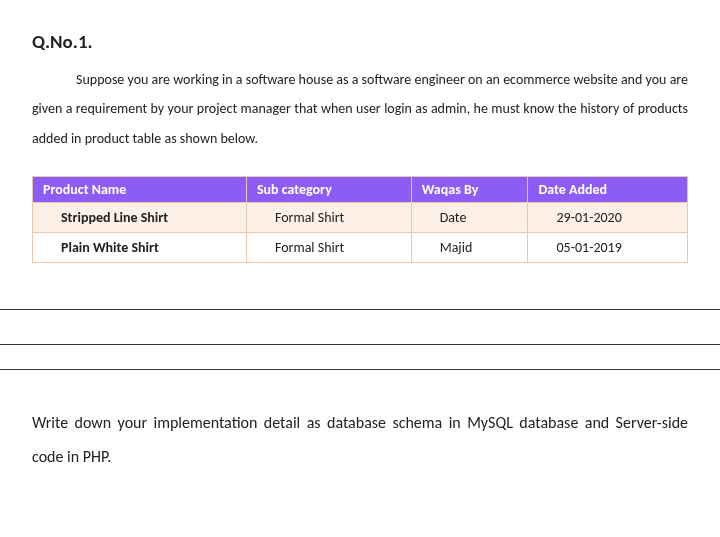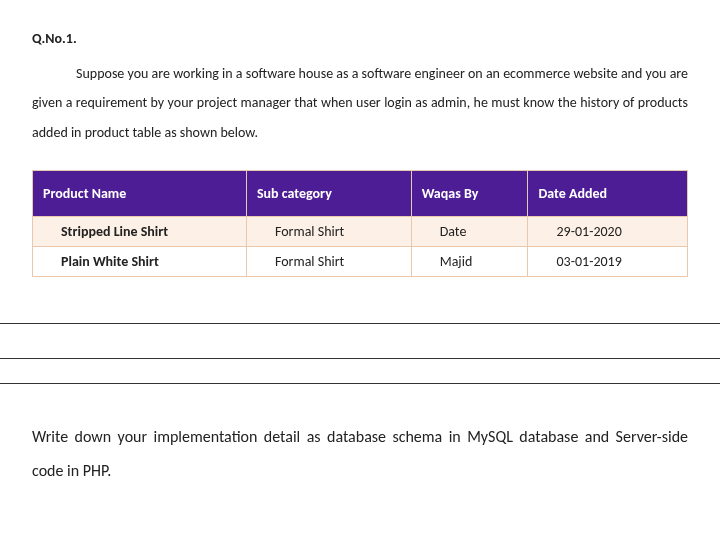--- a/index.html
+++ b/index.html
@@ -14,44 +14,44 @@
       height: 537px;
       color: #222;
       font-size: 14px;
     }
     .page {
       padding: 30px 32px 0 32px;
     }
     .heading {
       font-weight: bold;
       margin-bottom: 12px;
-      font-size: 14px;
+      font-size: 19px;
     }
     .paragraph {
       text-align: justify;
       line-height: 2.1;
       font-size: 14px;
       margin-bottom: 23px;
     }
     .indent {
       display: inline-block;
       width: 44px;
     }
     .table {
       width: 100%;
       border-collapse: collapse;
       margin-top: 4px;
       font-size: 14px;
     }
     .table th {
-      background: #4c1d95;
+      background: #8b5cf6;
       color: #ffffff;
       font-weight: 600;
       text-align: left;
-      padding: 14px 10px;
+      padding: 4px 10px;
       border: 1px solid #e8c9b0;
     }
     .table td {
       padding: 6px 28px;
       border: 1px solid #e8c9b0;
     }
     .row-alt td {
       background: #fdf0e6;
     }
     .row-alt td:first-child {
@@ -99,21 +99,21 @@
       <tr class="row-alt">
         <td>Stripped Line Shirt</td>
         <td>Formal Shirt</td>
         <td>Date</td>
         <td>29-01-2020</td>
       </tr>
       <tr class="row-plain">
         <td>Plain White Shirt</td>
         <td>Formal Shirt</td>
         <td>Majid</td>
-        <td>03-01-2019</td>
+        <td>05-01-2019</td>
       </tr>
     </tbody>
   </table>
 </div>
 
 <div class="gap"></div>
 <div class="hr-block"></div>
 <div class="hr-gap"></div>
 <div style="border-top:1px solid #333;width:100%;"></div>
 

